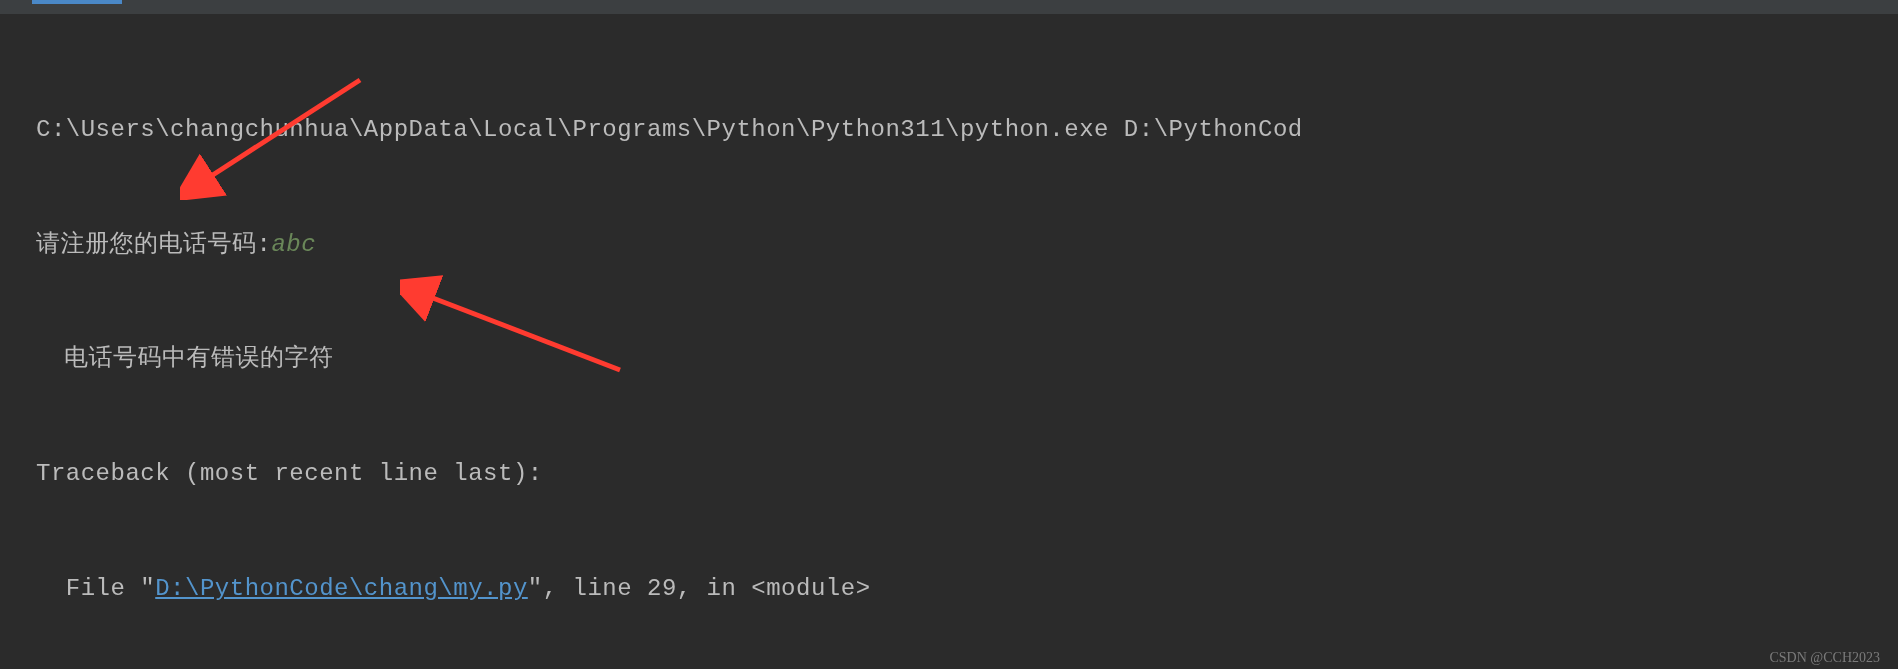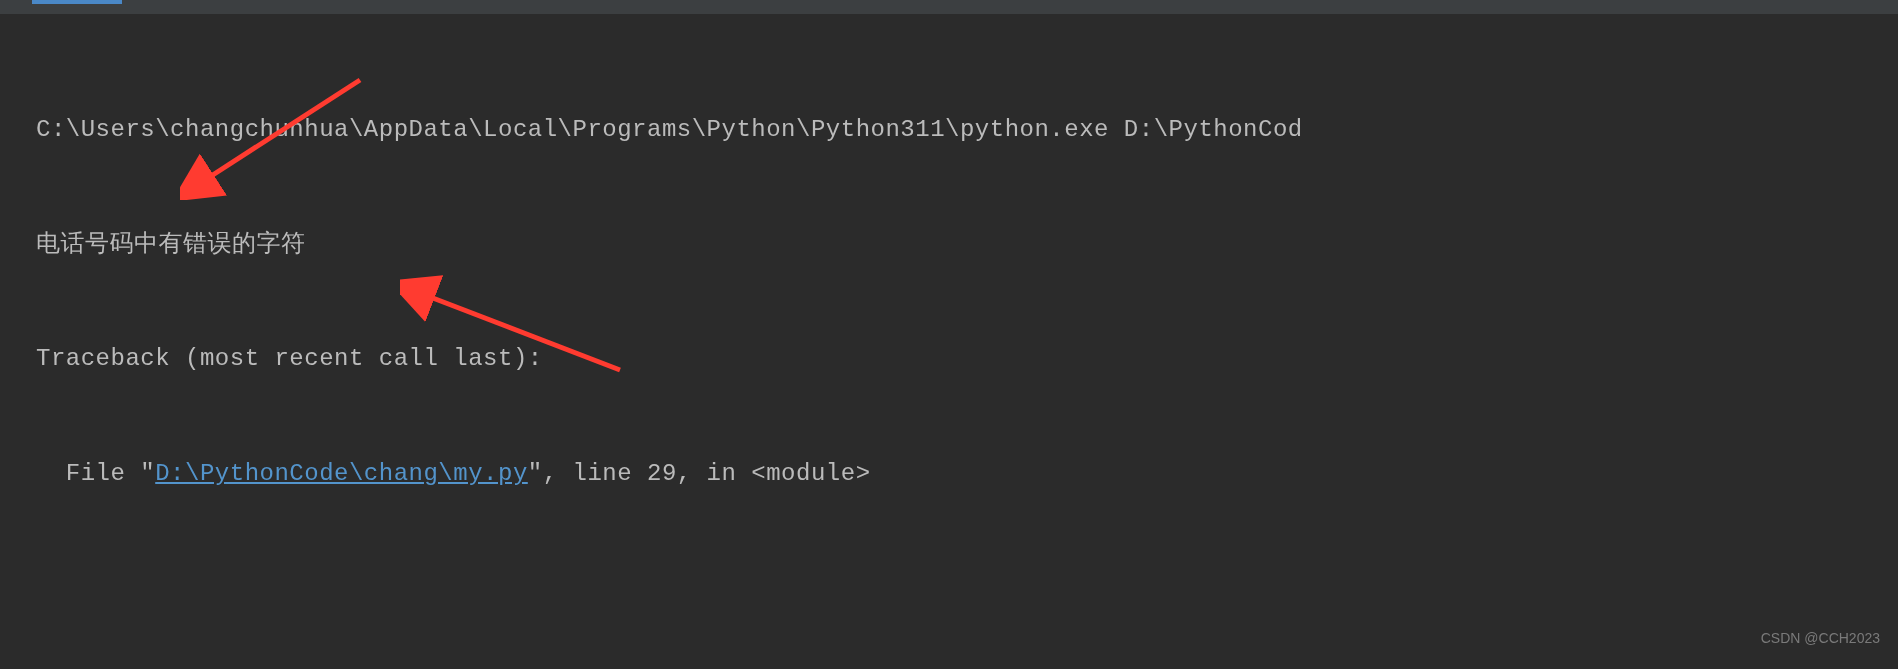--- a/index.html
+++ b/index.html
@@ -46,37 +46,38 @@
     }
     .prompt-text {
       color: #bbbbbb;
     }
     .user-input {
       color: #6a8759;
       font-style: italic;
     }
     .error-text {
       color: #bbbbbb;
+      margin-left: 28px;
     }
     .file-link {
       color: #5394cc;
       text-decoration: underline;
       cursor: pointer;
       margin-top: 20px;
     }
     .traceback-text {
       color: #bbbbbb;
     }
     .watermark {
       position: absolute;
-      bottom: 20px;
+      bottom: 0;
       right: 18px;
       color: #7a7a7a;
       font-size: 14px;
-      font-family: Liberation Sans, sans-serif;
+      font-family: Liberation Serif, serif;
     }
     .arrow-svg {
       position: absolute;
       pointer-events: none;
     }
     .arrow1 {
       top: 70px;
       left: 180px;
       width: 200px;
       height: 130px;
@@ -90,22 +91,23 @@
   </style>
 </head>
 <body>
 
 <div class="tab-bar">
   <div class="tab-indicator"></div>
 </div>
 
 <div class="console-output">
   <div class="line command-line">C:\Users\changchunhua\AppData\Local\Programs\Python\Python311\python.exe D:\PythonCod</div>
+  <div class="line"><span class="prompt-text">请注册您的电话号码:</span><span class="user-input">abc</span></div>
   <div class="line error-text">电话号码中有错误的字符</div>
-  <div class="line traceback-text">Traceback (most recent call last):</div>
+  <div class="line traceback-text">Traceback (most recent line last):</div>
   <div class="line traceback-text"><span>  File "</span><span class="file-link">D:\PythonCode\chang\my.py</span><span>", line 29, in &lt;module&gt;</span></div>
   
   
   
   
   
 </div>
 
 <svg class="arrow-svg arrow1" viewBox="0 0 200 130">
   <defs>

